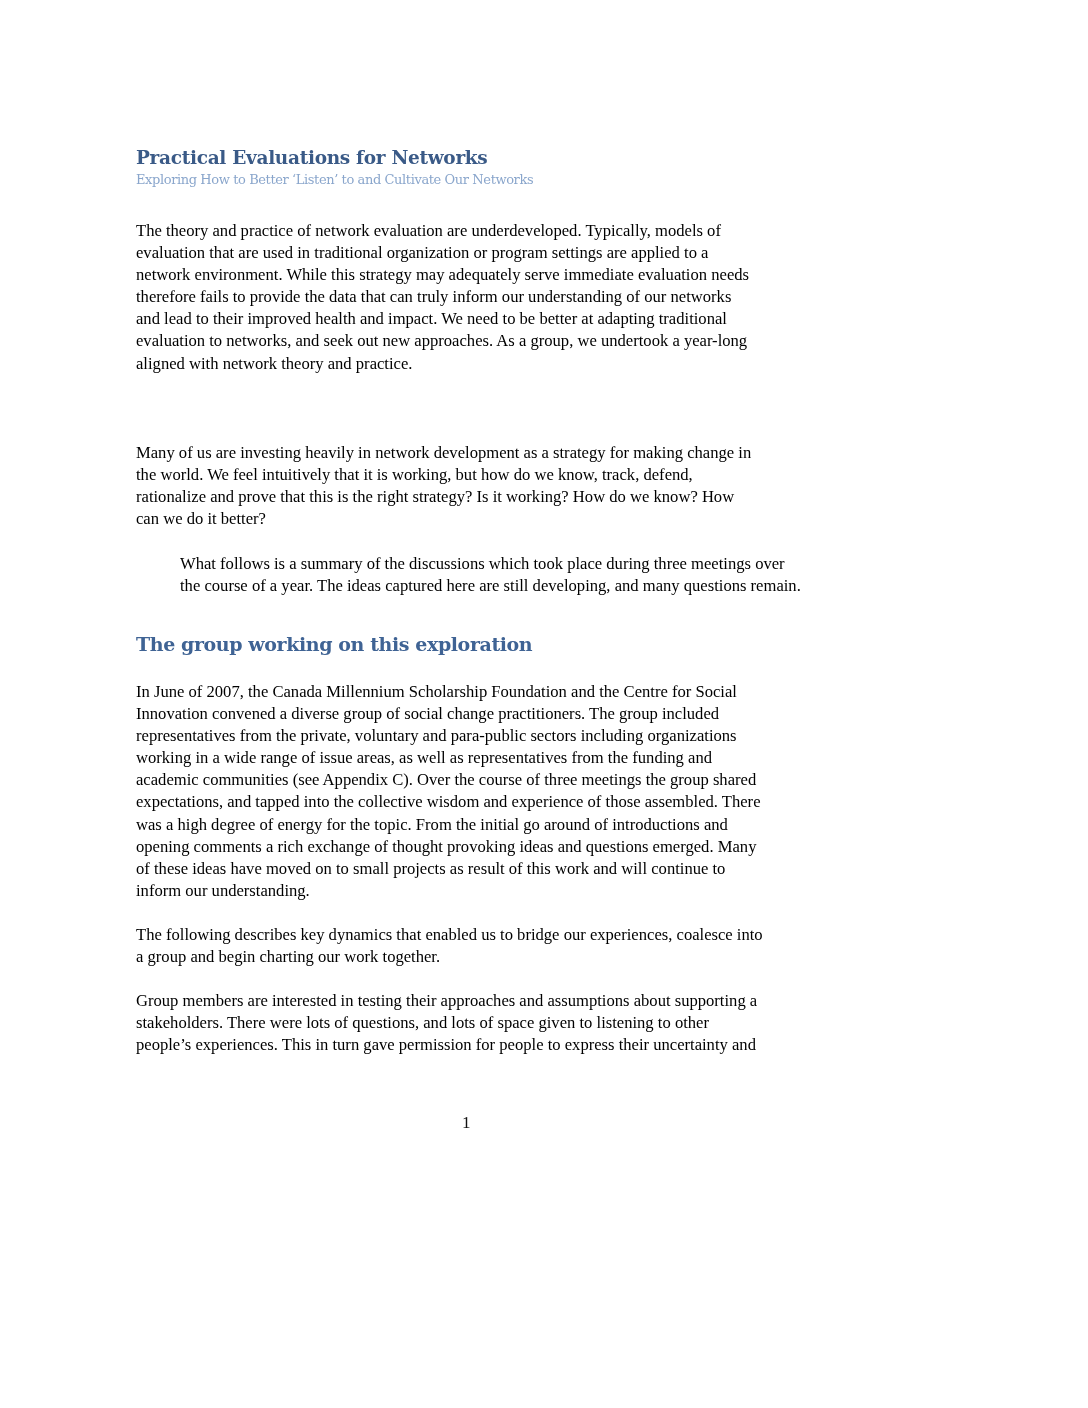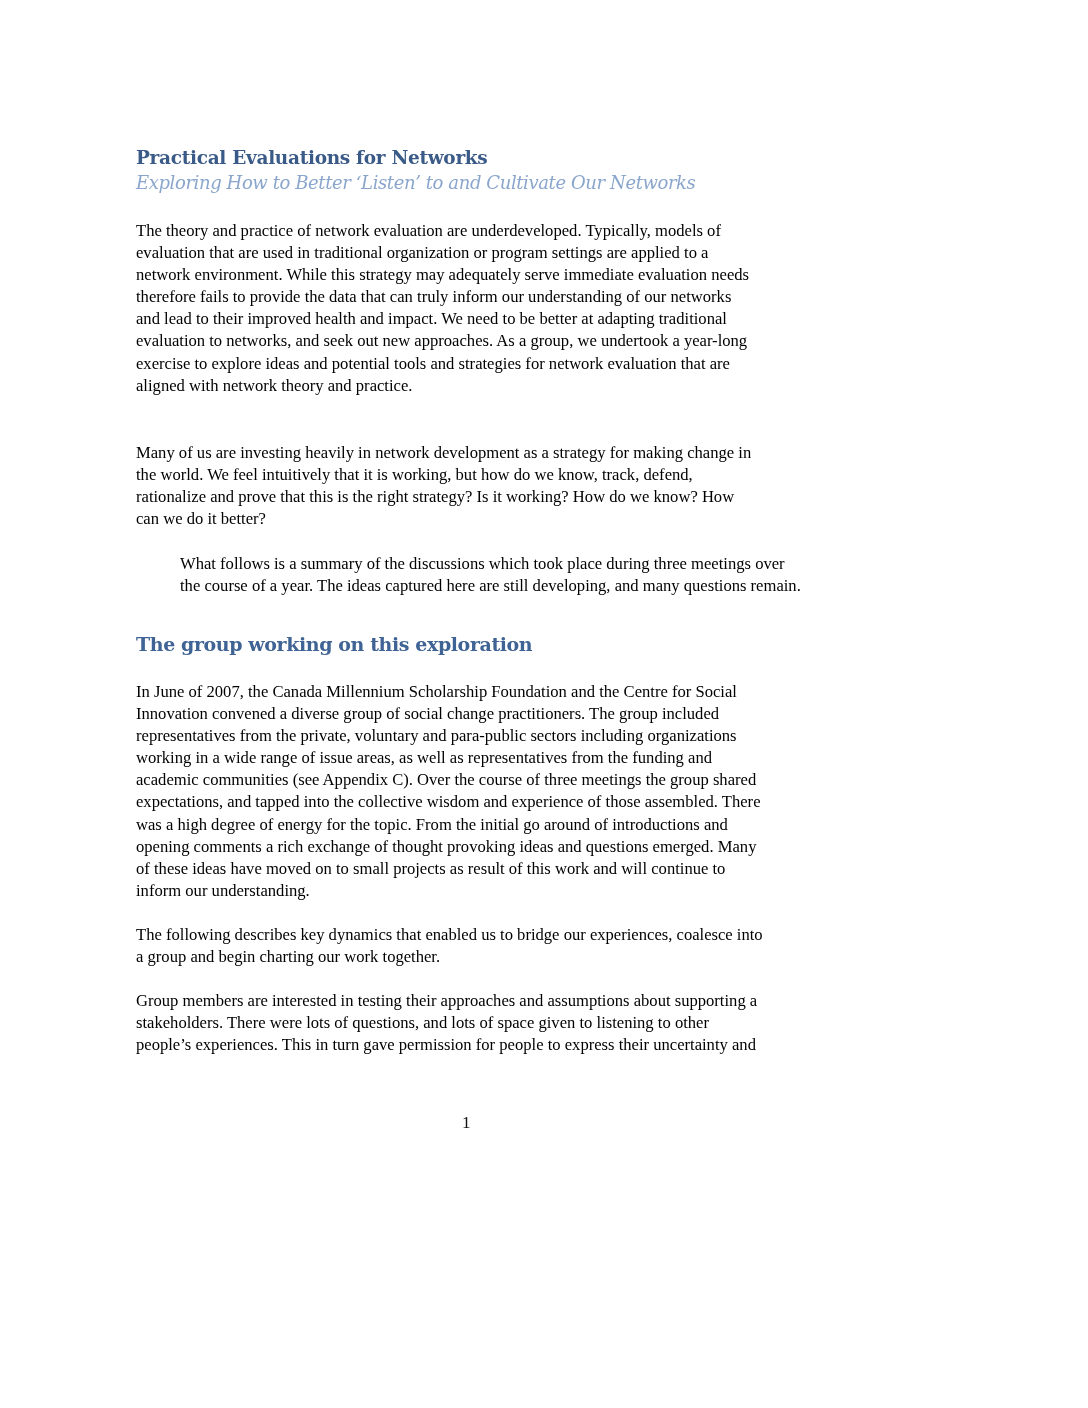--- a/index.html
+++ b/index.html
@@ -7,23 +7,22 @@
   .page { position: absolute; left: 0; top: 0; width: 1088px; height: 1408px; background: #fff; }
   .title {
     position: absolute; left: 136px; top: 147px;
     font-family: "DejaVu Serif", "Liberation Serif", serif;
     font-weight: bold; font-size: 18.5px; color: #3a5a87; letter-spacing: -0.3px;
     white-space: nowrap;
   }
   .subtitle {
     position: absolute; left: 136px; top: 172px;
     font-family: "DejaVu Serif", "Liberation Serif", serif;
-    font-size: 18px; color: #8aa6cc; letter-spacing: -0.4px;
+    font-size: 13px; color: #8aa6cc; letter-spacing: -0.4px;
     white-space: nowrap;
-    font-style: italic;
   }
   .h2 {
     position: absolute; left: 136px; top: 633px;
     font-family: "DejaVu Serif", "Liberation Serif", serif;
     font-weight: bold; font-size: 19px; color: #3f6394; letter-spacing: -0.4px;
     white-space: nowrap;
   }
   .para {
     position: absolute; left: 136px; width: 670px;
     font-family: "Liberation Serif", "DejaVu Serif", serif;
@@ -42,21 +41,20 @@
   <div class="title">Practical Evaluations for Networks</div>
   <div class="subtitle">Exploring How to Better ‘Listen’ to and Cultivate Our Networks</div>
 
   <div class="para" style="top:220px;">
     <span class="ln">The theory and practice of network evaluation are underdeveloped.  Typically, models of</span>
     <span class="ln">evaluation that are used in traditional organization or program settings are applied to a</span>
     <span class="ln">network environment.  While this strategy may adequately serve immediate evaluation needs</span>
     <span class="ln">therefore fails to provide the data that can truly inform our understanding of our networks</span>
     <span class="ln">and lead to their improved health and impact.  We need to be better at adapting traditional</span>
     <span class="ln">evaluation to networks, and seek out new approaches. As a group, we undertook a year-long</span>
-    <span class="ln">exercise to explore ideas and potential tools and strategies for network evaluation that are</span>
     <span class="ln">aligned with network theory and practice.</span>
   </div>
 
   <div class="para" style="top:442px;">
     <span class="ln">Many of us are investing heavily in network development as a strategy for making change in</span>
     <span class="ln">the world. We feel intuitively that it is working, but how do we know, track, defend,</span>
     <span class="ln">rationalize and prove that this is the right strategy? Is it working? How do we know? How</span>
     <span class="ln">can we do it better?</span>
   </div>
 

